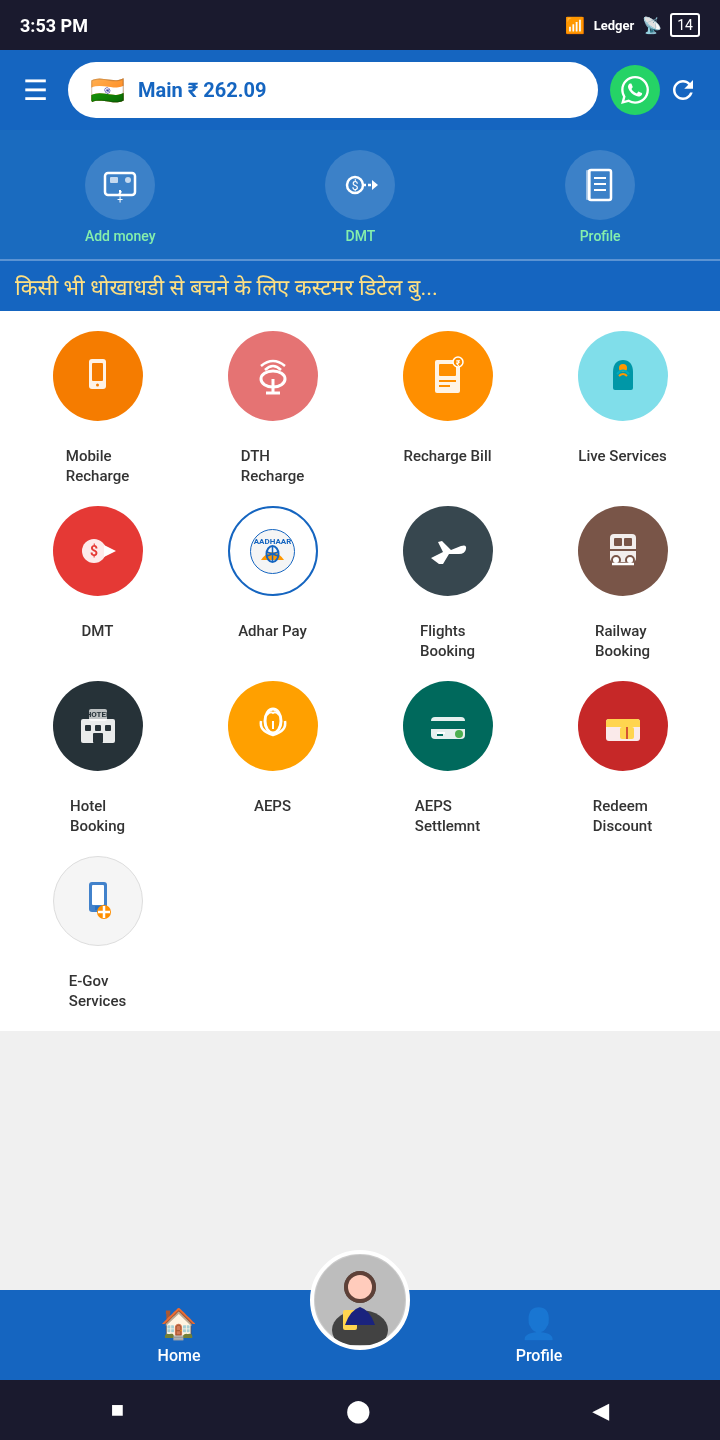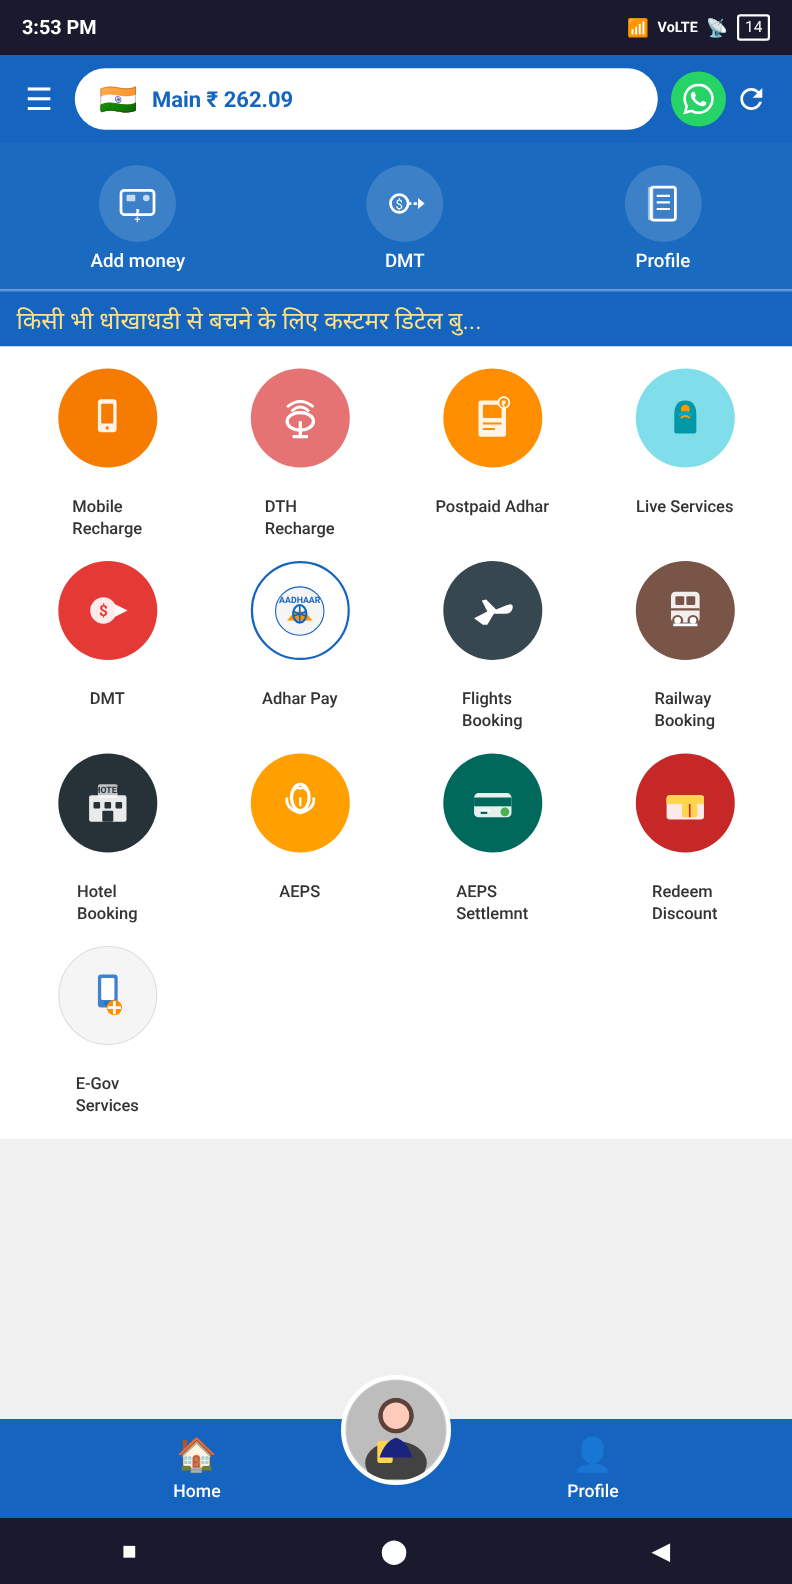--- a/index.html
+++ b/index.html
@@ -119,22 +119,22 @@
       width: 70px;
       height: 70px;
       background: rgba(255,255,255,0.15);
       border-radius: 50%;
       display: flex;
       align-items: center;
       justify-content: center;
       font-size: 32px;
     }
     .quick-action-label {
-      color: #ffffff;
-      font-size: 17px;
+      color: #86efac;
+      font-size: 14px;
       font-weight: 500;
     }
 
     
     .marquee-bar {
       background: #1565c0;
       border-top: 2px solid rgba(255,255,255,0.3);
       padding: 10px 15px;
       overflow: hidden;
     }
@@ -266,21 +266,21 @@
       cursor: pointer;
     }
   </style>
 </head>
 <body>
 
 <div class="status-bar">
   <span>3:53 PM</span>
   <div class="status-right">
     <span>📶</span>
-    <span style="font-size:13px;font-weight:bold;">VoLTE</span>
+    <span style="font-size:13px;font-weight:bold;">Ledger</span>
     <span>📡</span>
     <span class="battery-icon">14</span>
   </div>
 </div>
 
 <div class="header">
   <span class="header-menu">☰</span>
   <div class="header-center">
     <div class="flag-circle">
       <span>🇮🇳</span>
@@ -375,21 +375,21 @@
       <div class="service-icon-circle icon-amber">
         <svg width="45" height="45" viewBox="0 0 45 45" fill="white">
           <rect x="10" y="6" width="25" height="33" rx="2" fill="white" opacity="0.9"></rect>
           <rect x="14" y="10" width="17" height="12" rx="1" fill="#ff8f00"></rect>
           <line x1="14" y1="27" x2="31" y2="27" stroke="#ff8f00" stroke-width="2"></line>
           <line x1="14" y1="32" x2="25" y2="32" stroke="#ff8f00" stroke-width="2"></line>
           <circle cx="33" cy="8" r="5" fill="#ff8f00" stroke="white" stroke-width="1.5"></circle>
           <text x="33" y="12" text-anchor="middle" font-size="8" fill="white" font-weight="bold">₹</text>
         </svg>
       </div>
-      <span class="service-label">Postpaid Adhar</span>
+      <span class="service-label">Recharge Bill</span>
     </div>
 
     <div class="service-item">
       <div class="service-icon-circle icon-teal">
         <svg width="48" height="48" viewBox="0 0 48 48">
           <path d="M24 8 C18 8 14 12 14 20 L14 36 Q14 38 16 38 L32 38 Q34 38 34 36 L34 20 C34 12 30 8 24 8Z" fill="#0097a7"></path>
           <circle cx="24" cy="16" r="4" fill="#ff9800"></circle>
           <path d="M20 24 Q24 20 28 24" fill="none" stroke="#ff9800" stroke-width="2"></path>
           <path d="M18 22 Q24 15 30 22" fill="none" stroke="#00acc1" stroke-width="2"></path>
           <rect x="20" y="28" width="8" height="8" rx="1" fill="#0097a7"></rect>

